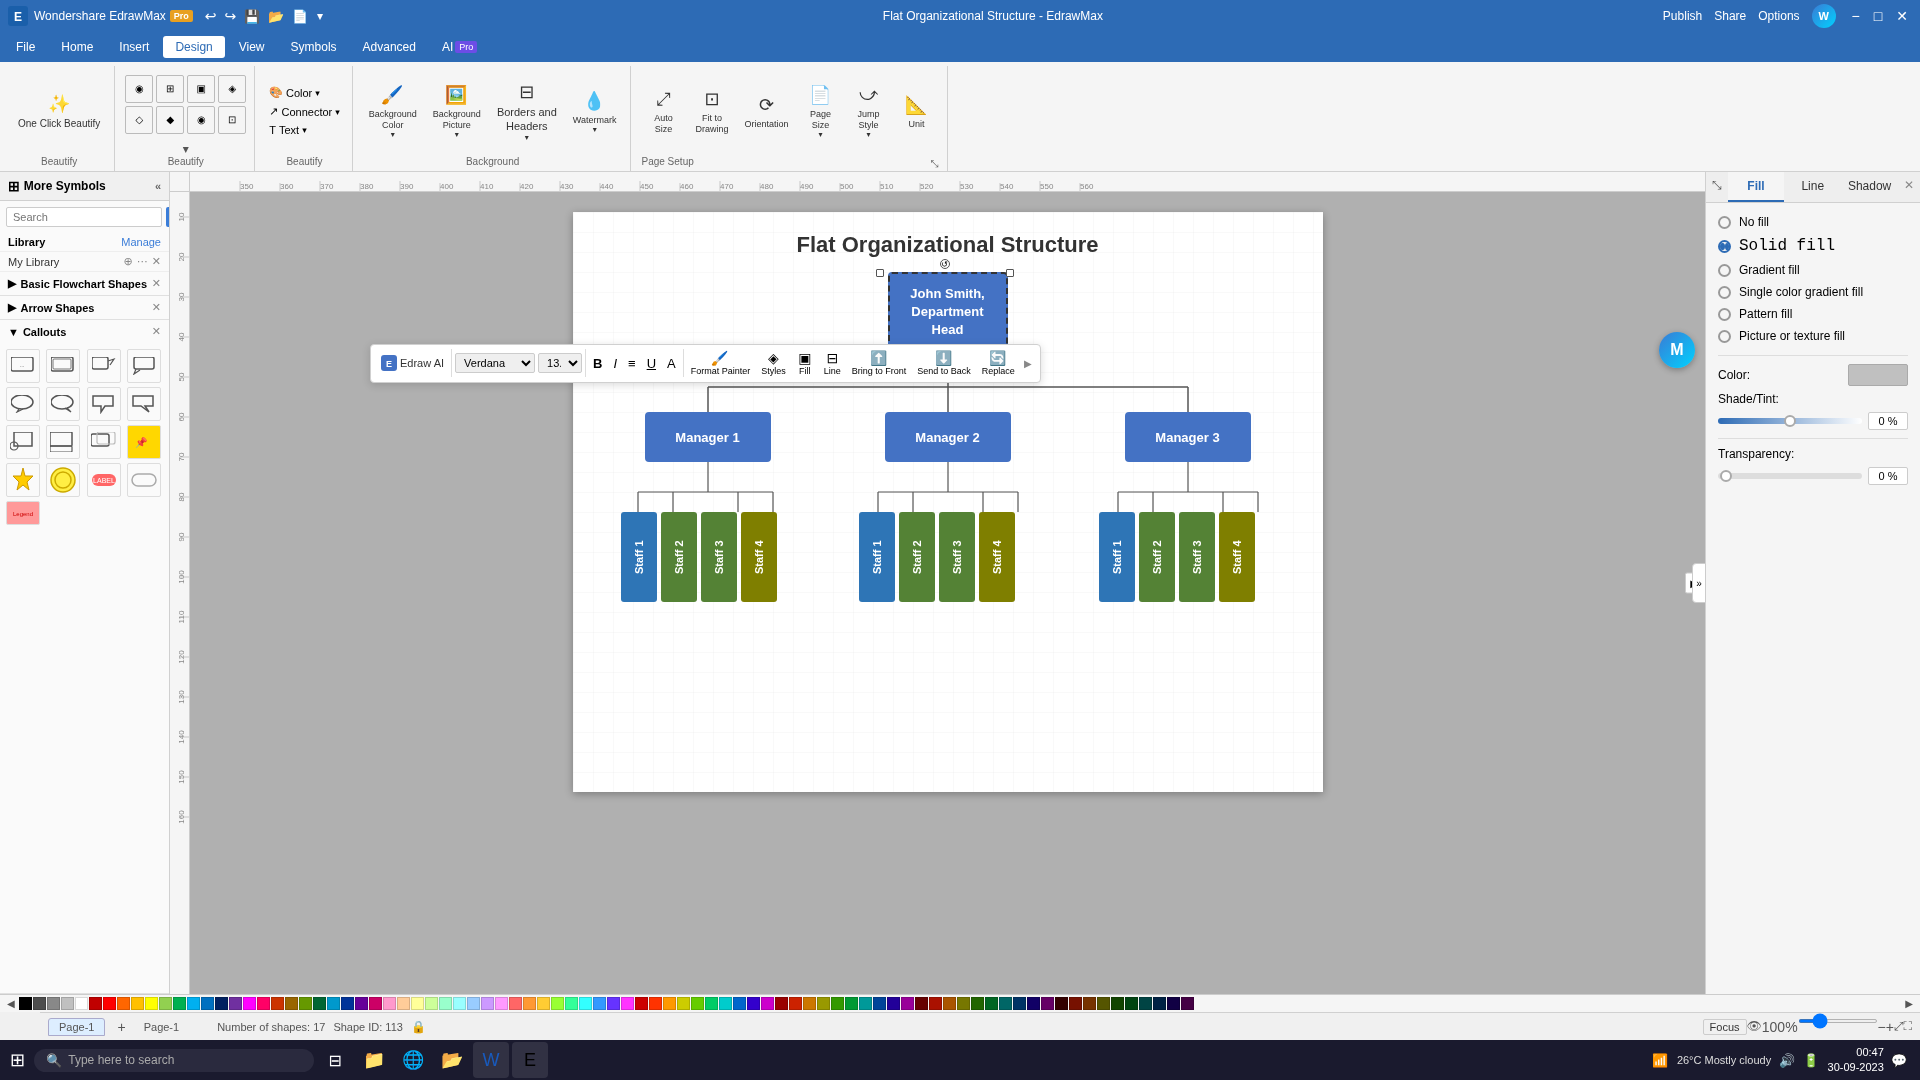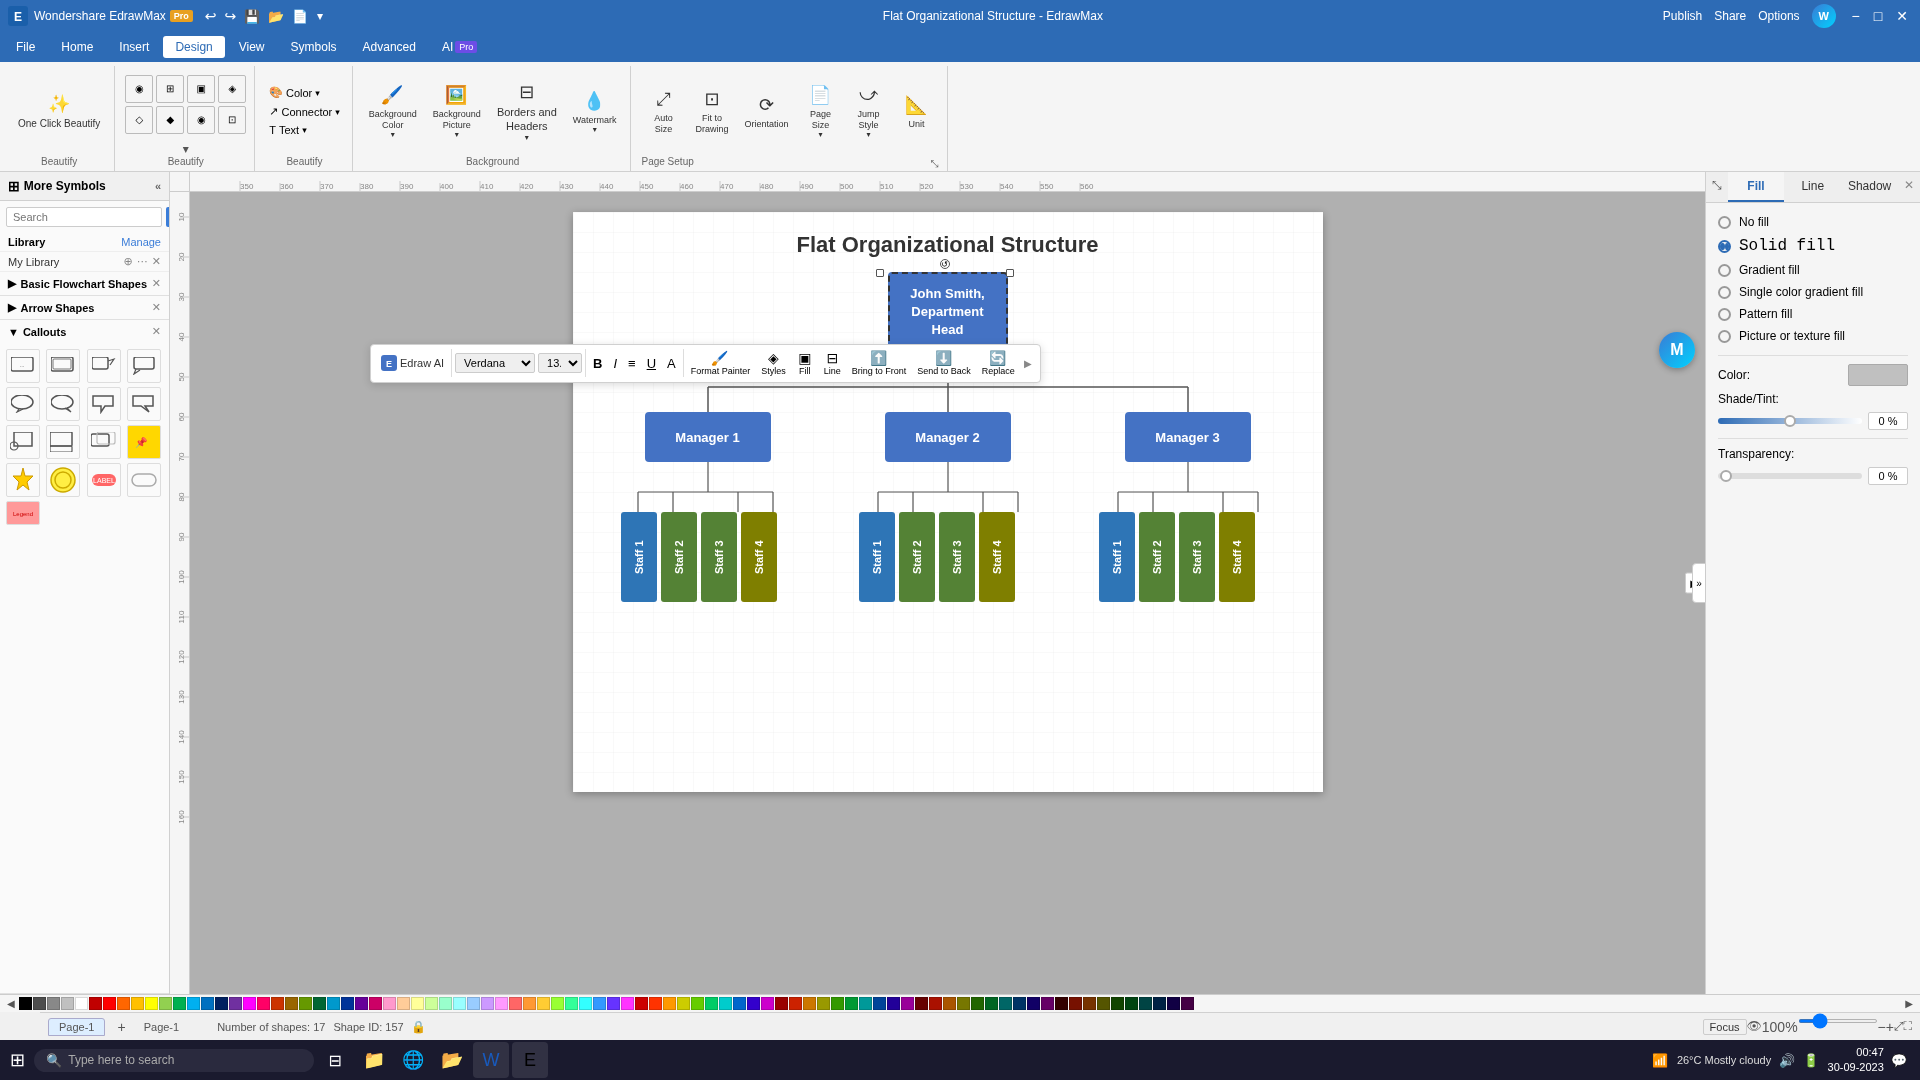--- a/index.html
+++ b/index.html
@@ -1040,21 +1040,21 @@
   <div style="cursor:pointer;font-size:10px;color:#555;padding:0 3px;">▶</div>
 </div>
 
 <div id="status-bar" style="height:28px;background:#f0f0f0;border-top:1px solid #d0d0d0;display:flex;align-items:center;padding:0 8px;font-size:11px;color:#555;gap:8px;">
   <div style="display:flex;gap:8px;flex:1;align-items:center;">
 
     <div style="background:#ddeeff;border:1px solid #aac;border-radius:3px 3px 0 0;padding:2px 10px;font-size:11px;cursor:pointer;">Page-1</div>
     <div style="cursor:pointer;font-size:14px;color:#555;margin-left:4px;">+</div>
     <div style="padding:2px 10px;font-size:11px;cursor:pointer;">Page-1</div>
     <div style="margin-left:20px;font-size:11px;">Number of shapes: 17</div>
-    <div style="font-size:11px;">Shape ID: 157</div>
+    <div style="font-size:11px;">Shape ID: 113</div>
     <div style="font-size:12px;">🔒</div>
   </div>
   <div style="display:flex;gap:0;">
     <span style="cursor:pointer;font-size:11px;color:#333;border:1px solid #ccc;padding:1px 6px;border-radius:2px;">Focus</span>
     <span style="font-size:12px;">👁</span>
     <span style="font-size:14px;">100%</span>
     <input type="range" min="10" max="400" value="100" style="width: 80px; height: 4px;">
     <span style="cursor:pointer;font-size:14px;color:#555;">−</span>
     <span style="cursor:pointer;font-size:14px;color:#555;">+</span>
     <span style="cursor:pointer;font-size:12px;color:#555;">⤢</span>

